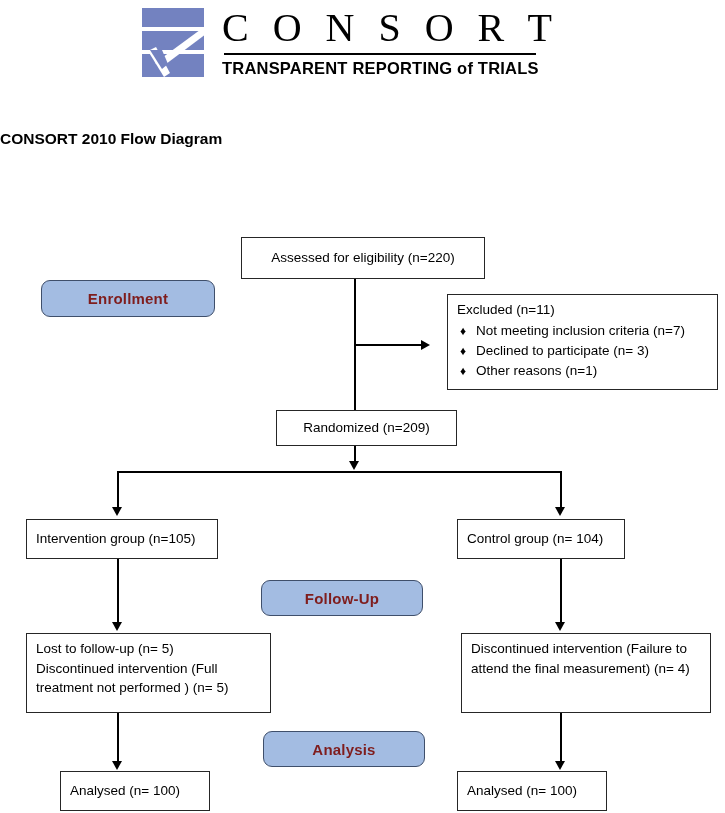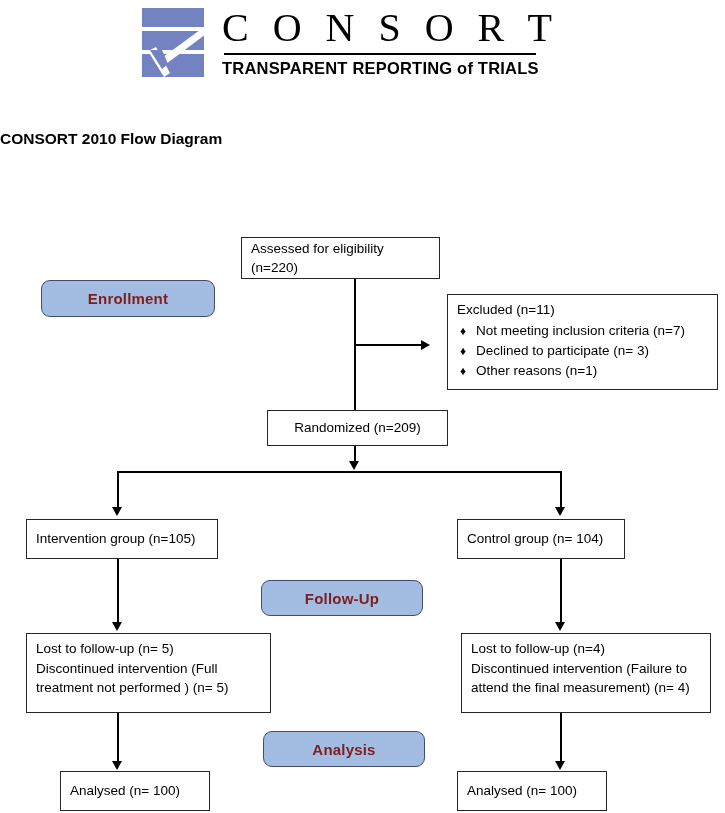--- a/index.html
+++ b/index.html
@@ -189,21 +189,21 @@
 
     <div id="logo-text">
       <div id="consort-word">C O N S O R T</div>
       <div id="consort-rule"></div>
       <div id="consort-tagline">TRANSPARENT REPORTING of TRIALS</div>
     </div>
   </div>
 
   <div id="page-title">CONSORT 2010 Flow Diagram</div>
 
-  <div class="flow-box centered" style="left:241px; top:237px; width:199px; height:42px;">
+  <div class="flow-box centered" style="left:241px; top:237px; width:244px; height:42px;">
     <span>Assessed for eligibility (n=220)</span>
   </div>
 
   <div class="stage-pill" style="left:41px; top:280px; width:174px; height:37px;">
     <span>Enrollment</span>
   </div>
 
   <div class="flow-box" style="left:431px; top:294px; width:271px; height:96px;margin-left:16px;">
     <div class="excl-head">Excluded (n=11)</div>
     <ul class="excl-list">
@@ -215,21 +215,21 @@
         <span class="bullet">♦</span>
         <span>Declined to participate (n= 3)</span>
       </li>
       <li>
         <span class="bullet">♦</span>
         <span>Other reasons (n=1)</span>
       </li>
     </ul>
   </div>
 
-  <div class="flow-box centered" style="left:267px; top:410px; width:181px; height:36px;">
+  <div class="flow-box centered" style="left:276px; top:410px; width:181px; height:36px;">
     <span>Randomized (n=209)</span>
   </div>
 
 
   <div class="flow-box centered" style="left:26px; top:519px; width:192px; height:40px; justify-content:flex-start;">
     <span>Intervention group (n=105)</span>
   </div>
 
   <div class="flow-box centered" style="left:457px; top:519px; width:168px; height:40px; justify-content:flex-start;">
     <span>Control group (n= 104)</span>
@@ -238,21 +238,20 @@
   <div class="stage-pill" style="left:261px; top:580px; width:162px; height:36px;">
     <span>Follow-Up</span>
   </div>
 
   <div class="flow-box" style="left:26px; top:633px; width:245px; height:80px;">
     <div>Lost to follow-up (n= 5)</div>
     <div>Discontinued intervention (Full treatment not performed ) (n= 5)</div>
   </div>
 
   <div class="flow-box" style="left:461px; top:633px; width:250px; height:80px;">
-    <div>Lost to follow-up (n=4)</div>
     <div>Discontinued intervention (Failure to attend the final measurement) (n= 4)</div>
   </div>
 
   <div class="stage-pill" style="left:263px; top:731px; width:162px; height:36px;">
     <span>Analysis</span>
   </div>
 
   <div class="flow-box centered" style="left:60px; top:771px; width:150px; height:40px; justify-content:flex-start;">
     <span>Analysed (n= 100)</span>
   </div>

